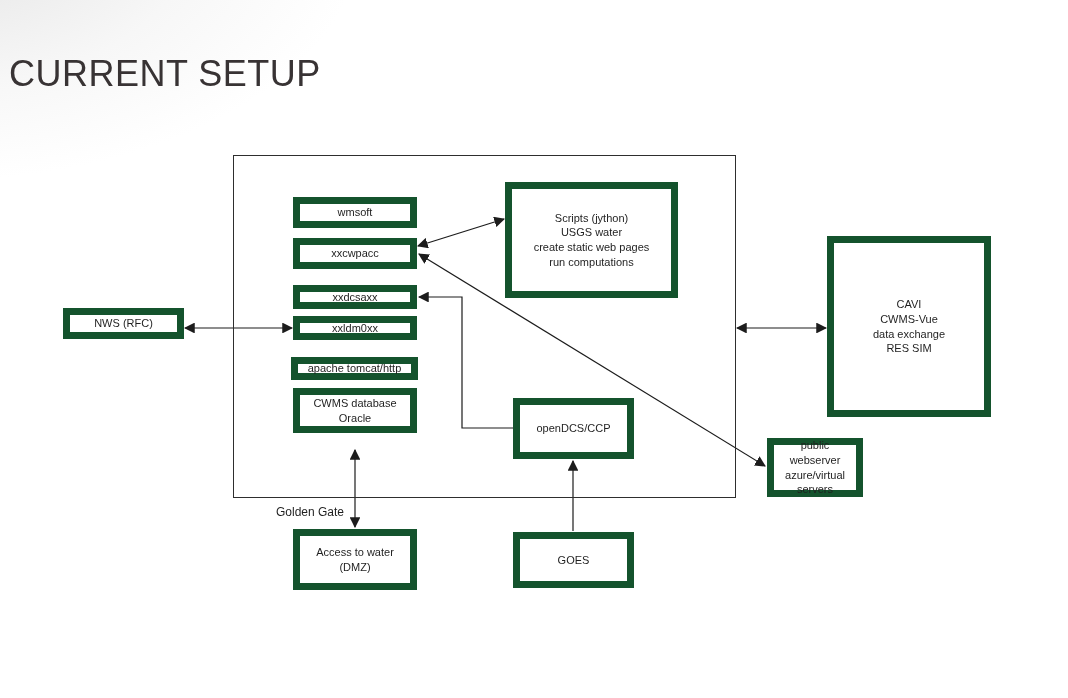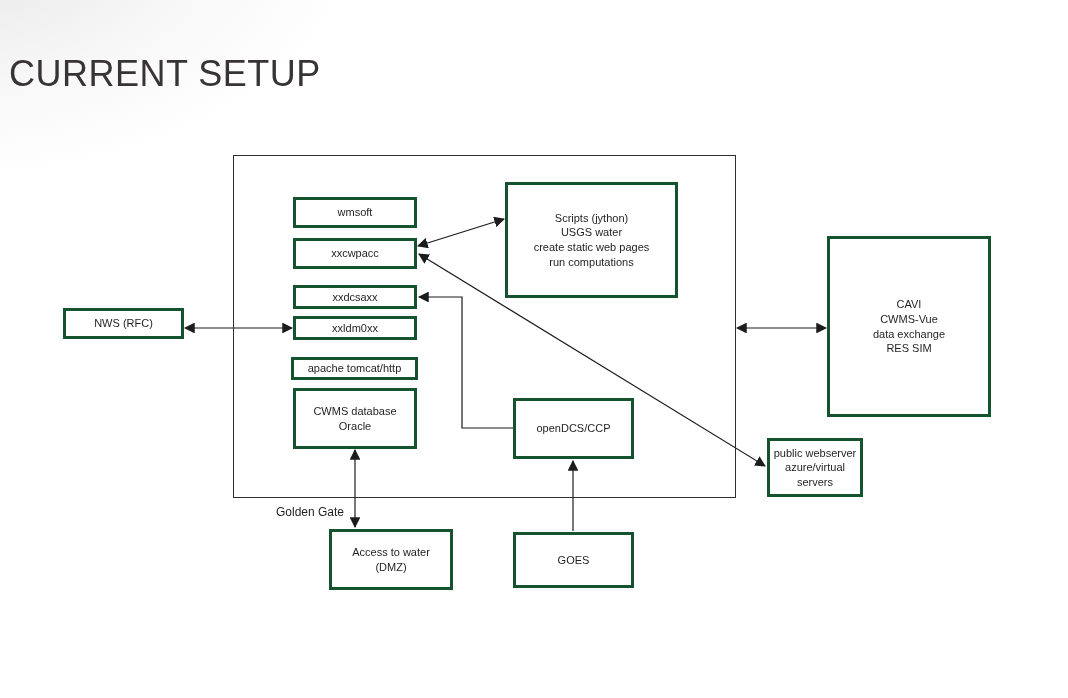--- a/index.html
+++ b/index.html
@@ -12,21 +12,21 @@
   .canvas { position: relative; width: 1068px; height: 698px; }
   .page-title {
     position: absolute; left: 9px; top: 8px;
     font-size: 36px; font-weight: 400; color: #383334;
     letter-spacing: 0.5px;
     margin-top: 45px;
   }
   svg.arrows { position: absolute; left: 0; top: 0; width: 1068px; height: 698px; }
   .node {
     position: absolute;
-    border: 3px solid #14532d;
+    border: 7px solid #14532d;
     background: #ffffff;
     display: flex; align-items: center; justify-content: center;
     text-align: center;
     font-size: 11px; line-height: 1.33; color: #1f1f1f;
     white-space: pre-line;
   }
   .boundary {
     position: absolute;
     border: 1px solid #2e2e2e;
     background: transparent;
@@ -36,27 +36,27 @@
     font-size: 12px; color: #1f1f1f;
     white-space: nowrap;
   }
   
   .n-outer    { left:233px; top:155px; width:503px; height:343px; }
   .n-wmsoft   { left:293px; top:197px; width:124px; height:31px; }
   .n-xxcwpacc { left:293px; top:238px; width:124px; height:31px;text-align:center; }
   .n-xxdcsaxx { left:293px; top:285px; width:124px; height:24px; }
   .n-xxldm0xx { left:293px; top:316px; width:124px; height:24px; }
   .n-apache   { left:291px; top:357px; width:127px; height:23px; }
-  .n-cwmsdb   { left:293px; top:388px; width:124px; height:61px; }
+  .n-cwmsdb   { left:293px; top:388px; width:124px; height:45px; }
   .n-scripts  { left:505px; top:182px; width:173px; height:116px; }
   .n-opendcs  { left:513px; top:398px; width:121px; height:61px; }
   .n-nws      { left:63px;  top:308px; width:121px; height:31px; }
   .n-cavi     { left:827px; top:236px; width:164px; height:181px; }
   .n-webserver{ left:767px; top:438px; width:96px; height:59px; }
-  .n-dmz      { left:293px; top:529px; width:124px; height:61px;margin-left:36px; }
+  .n-dmz      { left:293px; top:529px; width:124px; height:61px; }
   .n-goes     { left:513px; top:532px; width:121px; height:56px; }
   .l-goldengate { left:276px; top:505px; }
 </style>
 </head>
 <body>
 
 <div class="canvas">
 
   <div class="page-title">CURRENT SETUP</div>
 

